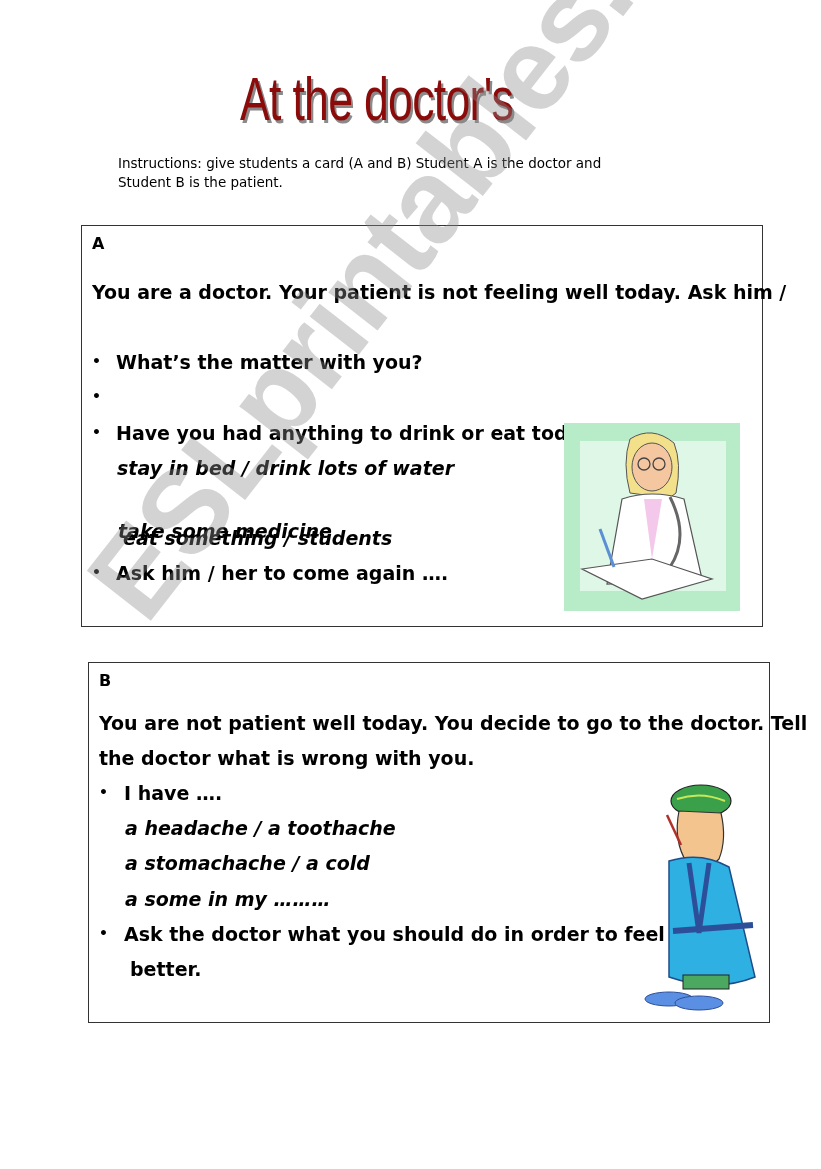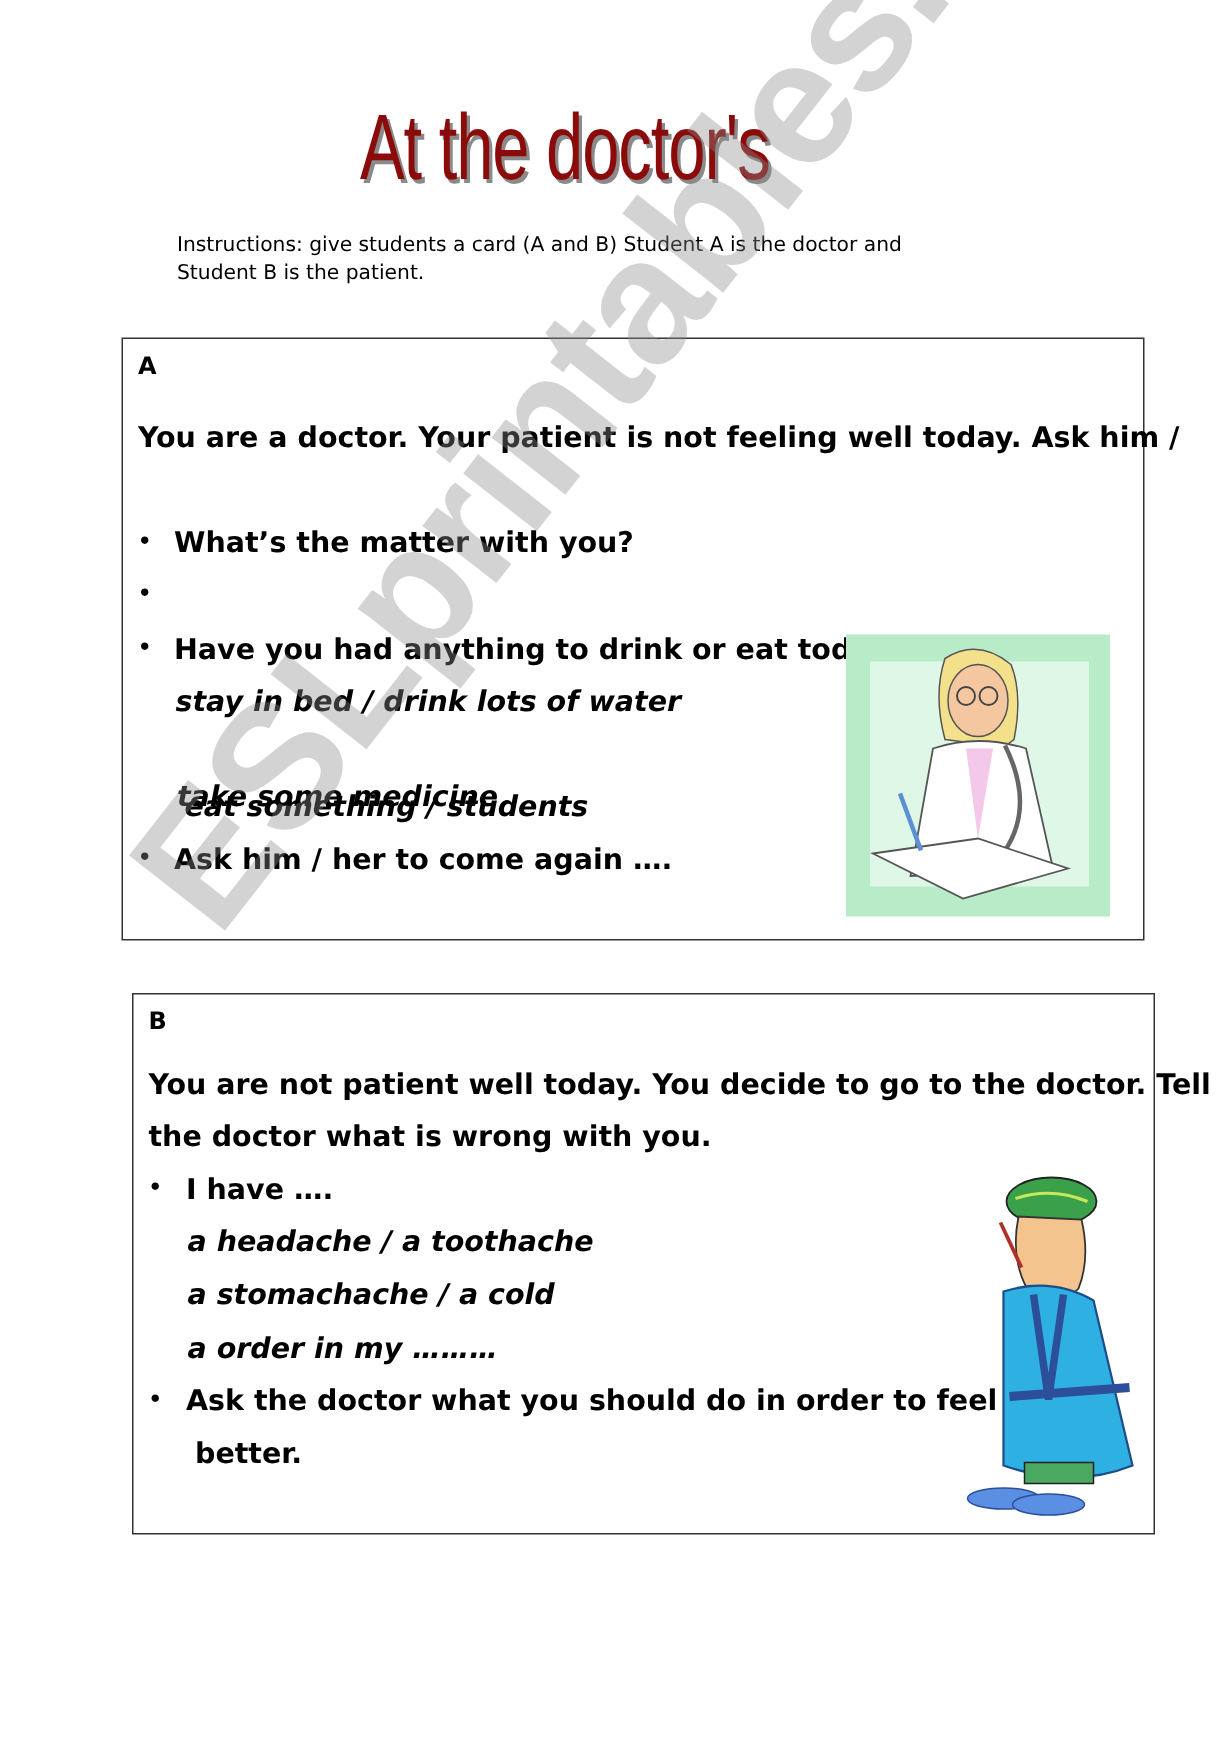--- a/index.html
+++ b/index.html
@@ -70,21 +70,21 @@
 <div class="card card-b">
   <div class="card-letter" style="left:10px;top:8px;">B</div>
   <div class="line" style="left:10px;top:49px;">You are not patient well today. You decide to go to the doctor. Tell</div>
   <div class="line" style="left:10px;top:84px;">the doctor what is wrong with you.</div>
 
   <div class="bullet" style="left:10px;top:121px;">•</div>
   <div class="line" style="left:35px;top:119px;">I have ….</div>
 
   <div class="line ital" style="left:36px;top:154px;">a headache / a toothache</div>
   <div class="line ital" style="left:36px;top:189px;">a stomachache / a cold</div>
-  <div class="line ital" style="left:36px;top:225px;">a order in my ………</div>
+  <div class="line ital" style="left:36px;top:225px;">a some in my ………</div>
 
   <div class="bullet" style="left:10px;top:262px;">•</div>
   <div class="line" style="left:35px;top:260px;">Ask the doctor what you should do in order to feel</div>
   <div class="line" style="left:41px;top:295px;">better.</div>
 
   <svg class="pic" style="left:540px;top:118px;" width="140" height="230" viewBox="0 0 140 230">
     <ellipse cx="72" cy="20" rx="30" ry="16" fill="#3aa14a" stroke="#222" stroke-width="1.2"></ellipse>
     <path d="M48 18 q24 -8 48 2" stroke="#c8e85a" stroke-width="2" fill="none"></path>
     <path d="M50 30 q-6 30 8 52 q20 10 32 -4 q8 -20 2 -46z" fill="#f4c48f" stroke="#333" stroke-width="1.2"></path>
     <line x1="38" y1="34" x2="52" y2="64" stroke="#b0302a" stroke-width="2.5"></line>

